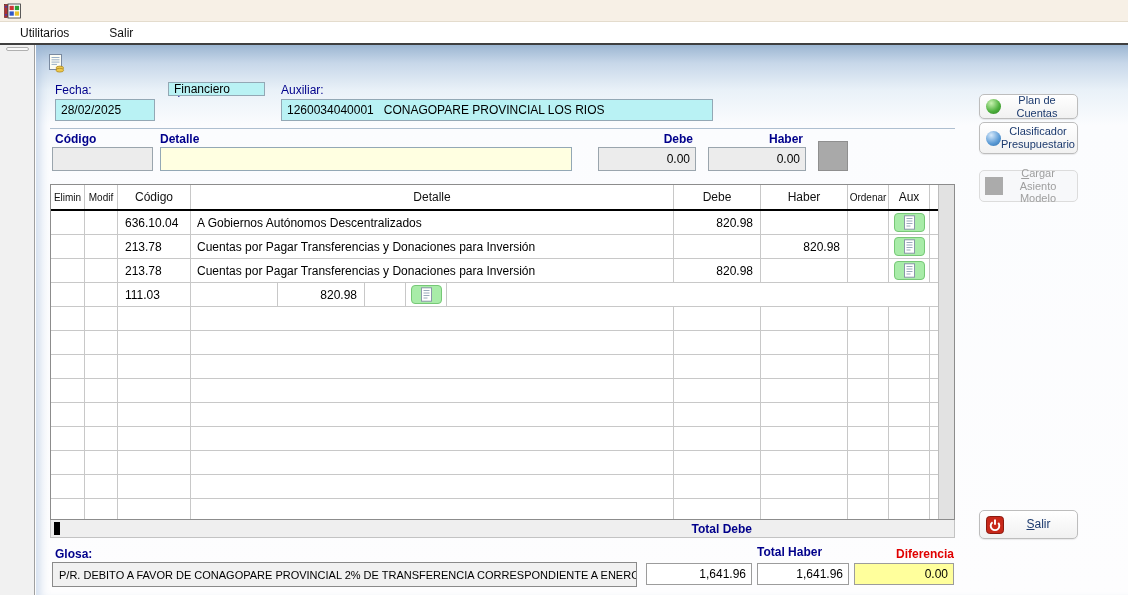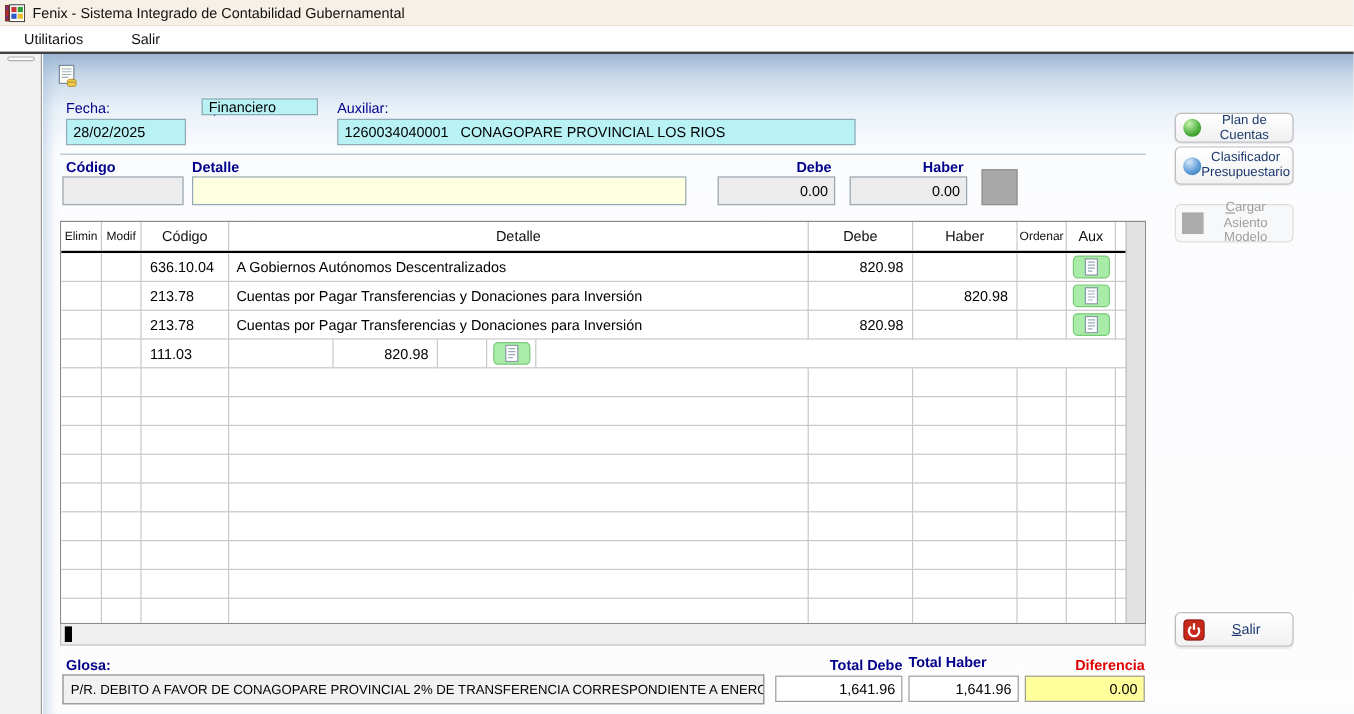--- a/index.html
+++ b/index.html
@@ -111,21 +111,20 @@
   <svg class="app-icon" viewBox="0 0 17 16">
     <rect x="0.5" y="1.5" width="3" height="13" fill="#b03030" stroke="#5a1515" stroke-width="0.6"></rect>
     <rect x="1.2" y="3" width="1.6" height="1.6" fill="#3a3ac0"></rect>
     <rect x="1.2" y="11" width="1.6" height="1.6" fill="#3a3ac0"></rect>
     <rect x="4" y="1" width="12.5" height="14" fill="#fff" stroke="#333" stroke-width="0.8"></rect>
     <rect x="5.5" y="2.8" width="4.3" height="4.3" fill="#d03434"></rect>
     <rect x="10.8" y="2.8" width="4.3" height="4.3" fill="#2f9e33"></rect>
     <rect x="5.5" y="8.4" width="4.3" height="4.3" fill="#2f57c8"></rect>
     <rect x="10.8" y="8.4" width="4.3" height="4.3" fill="#e8c22e"></rect>
   </svg>
-  <span class="title-text">Fenix - Sistema Integrado de Contabilidad Gubernamental</span>
 </div>
 
 <div class="abs menubar">
   <span class="menu-item">Utilitarios</span>
   <span class="menu-item">Salir</span>
 </div>
 <div class="abs menu-sep"></div>
 
 <div class="abs sidebar">
   <div class="sidebar-grip"></div>
@@ -426,20 +425,20 @@
   </svg>
   <span class="btn-label"><u>S</u>alir</span>
 </button>
 
 <span class="abs lbl b" style="left:55px;top:547px">Glosa:</span>
 <div class="abs field glosa-field">
   <span class="caret"></span>
   <span>P/R. DEBITO A FAVOR DE CONAGOPARE PROVINCIAL 2% DE TRANSFERENCIA CORRESPONDIENTE A ENERO 2025</span>
 </div>
 
-<span class="abs lbl b" style="left:646px;top:547px;width:106px;text-align:right;display:inline-block">Total Debe</span>
+<span class="abs lbl b" style="left:646px;top:522px;width:106px;text-align:right;display:inline-block">Total Debe</span>
 <div class="abs field white num" style="left:646px;top:563px;width:106px;height:22px">1,641.96</div>
 
 <span class="abs lbl b" style="left:757px;top:545px;width:92px;display:inline-block">Total Haber</span>
 <div class="abs field white num" style="left:757px;top:563px;width:92px;height:22px">1,641.96</div>
 
 <span class="abs lbl red" style="left:854px;top:547px;width:100px;text-align:right;display:inline-block">Diferencia</span>
 <div class="abs field dif num" style="left:854px;top:563px;width:100px;height:22px">0.00</div>
 
 </body></html>

